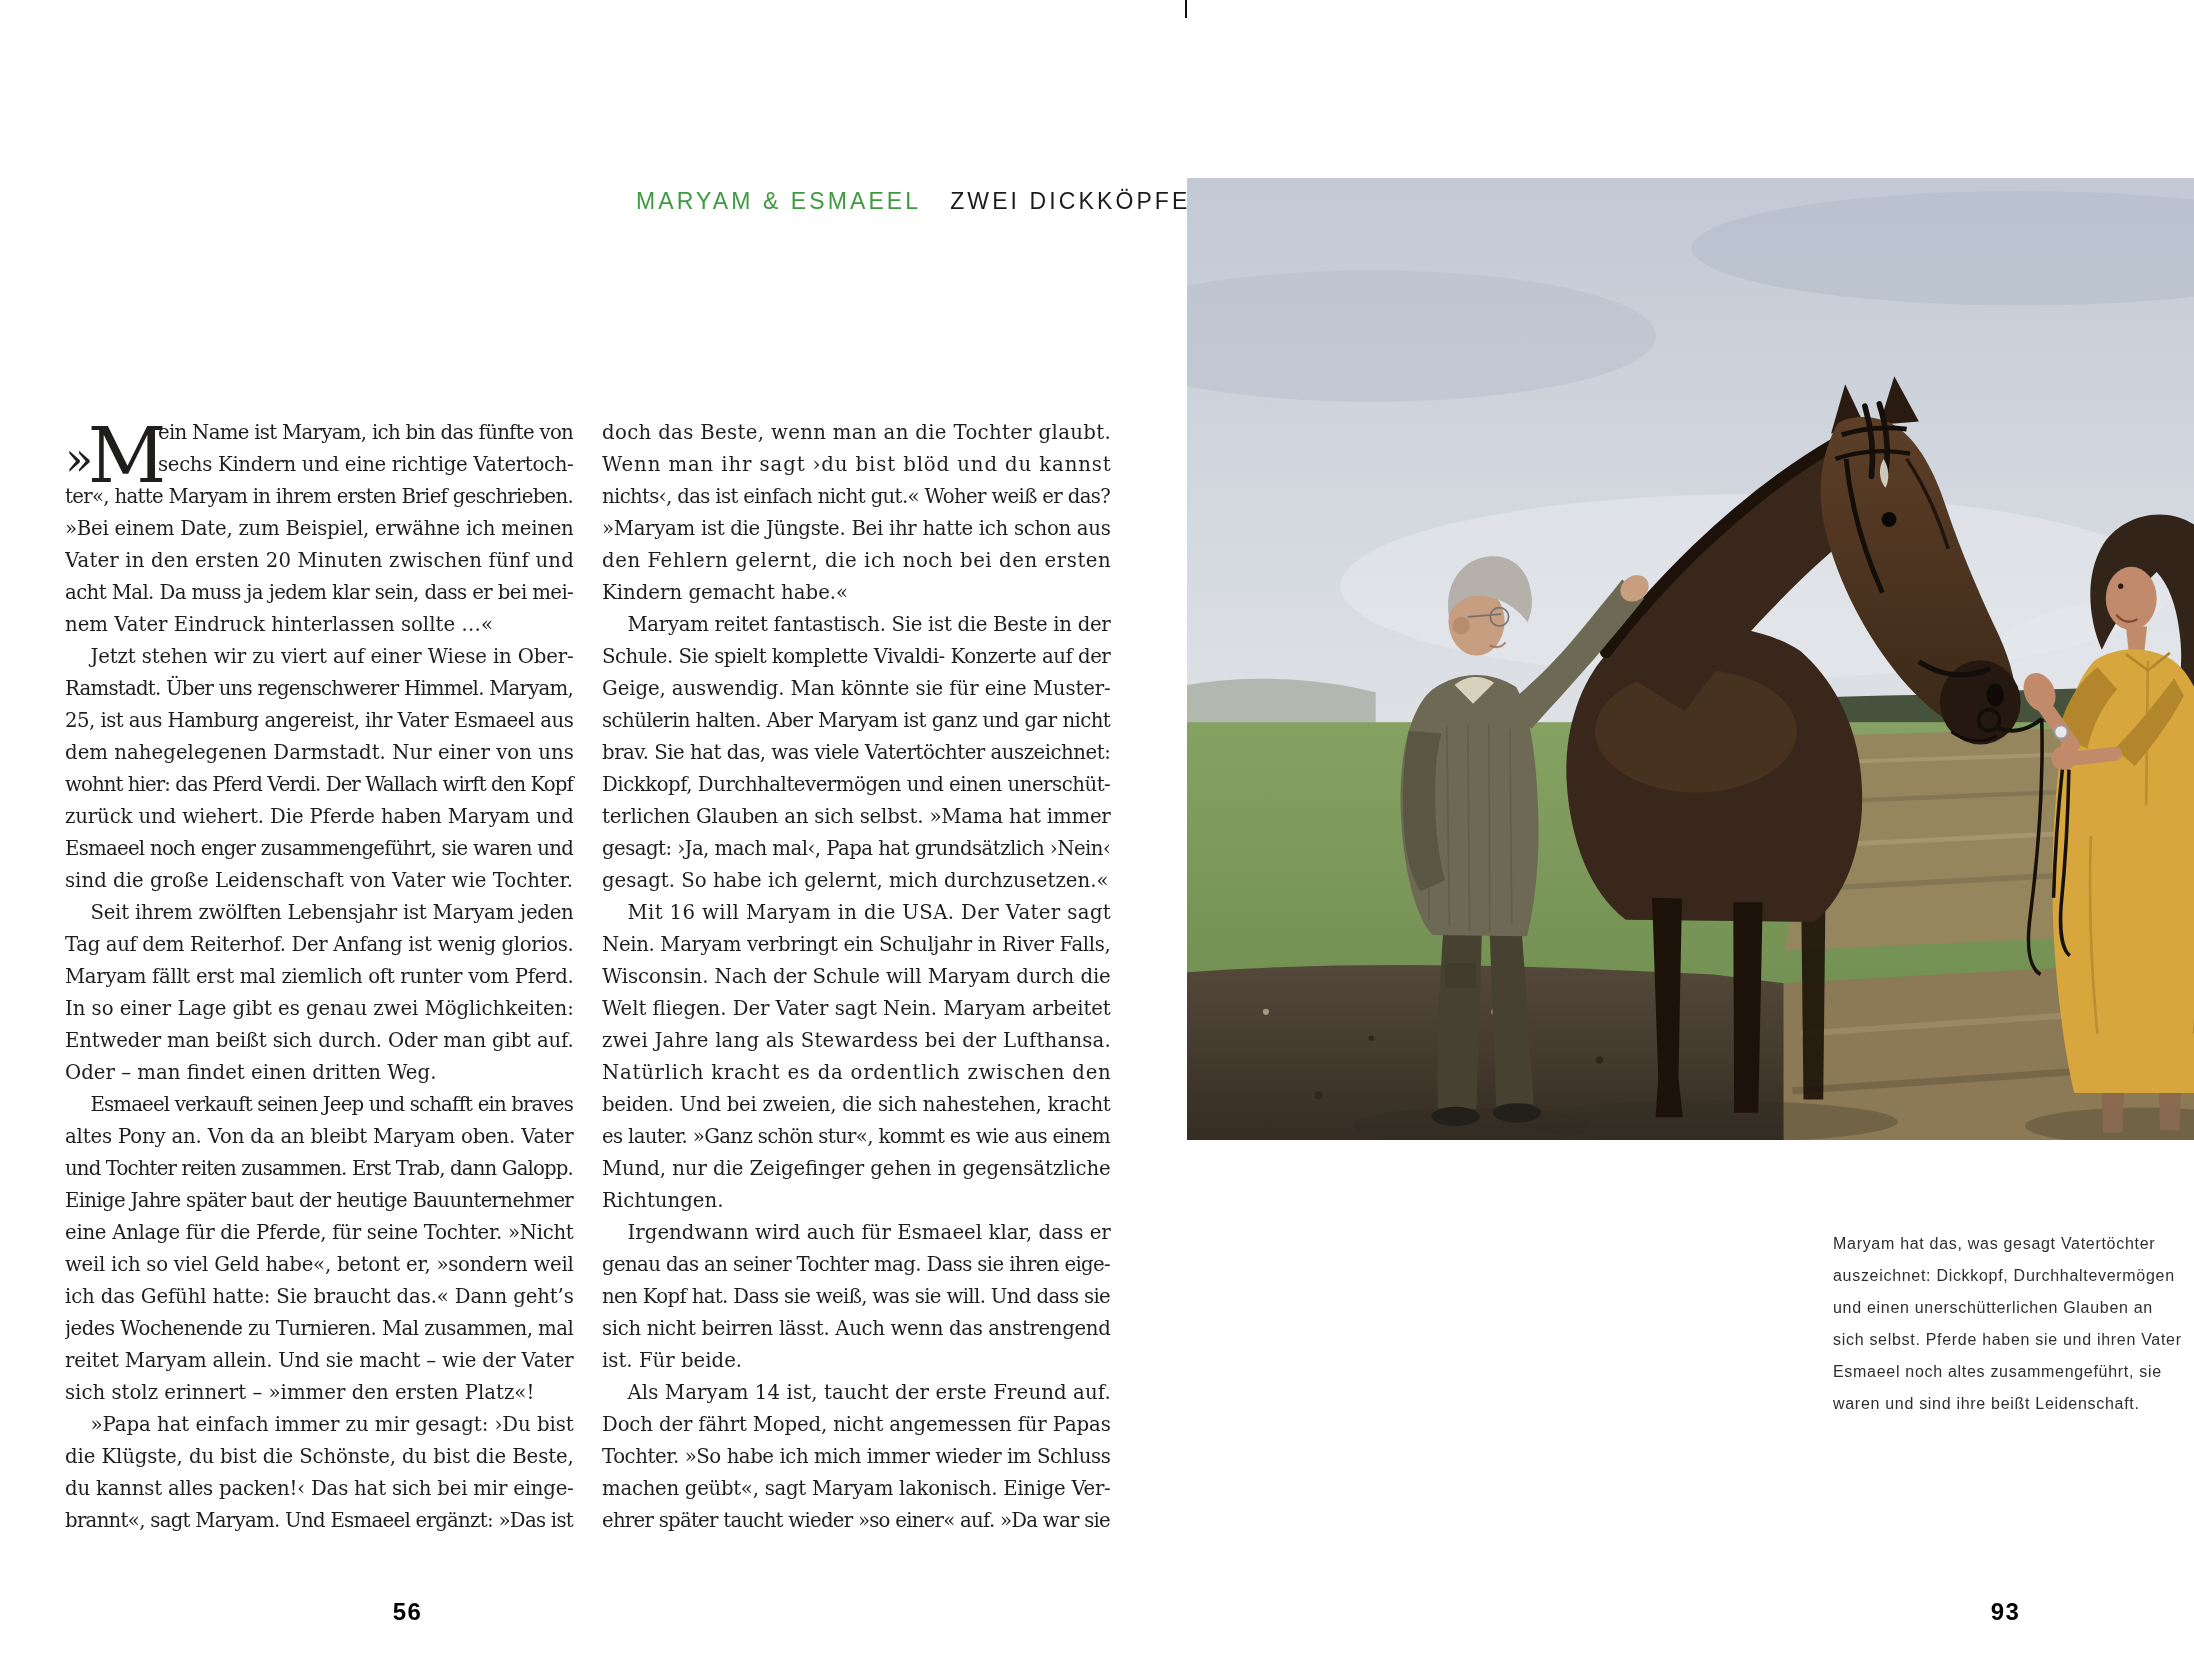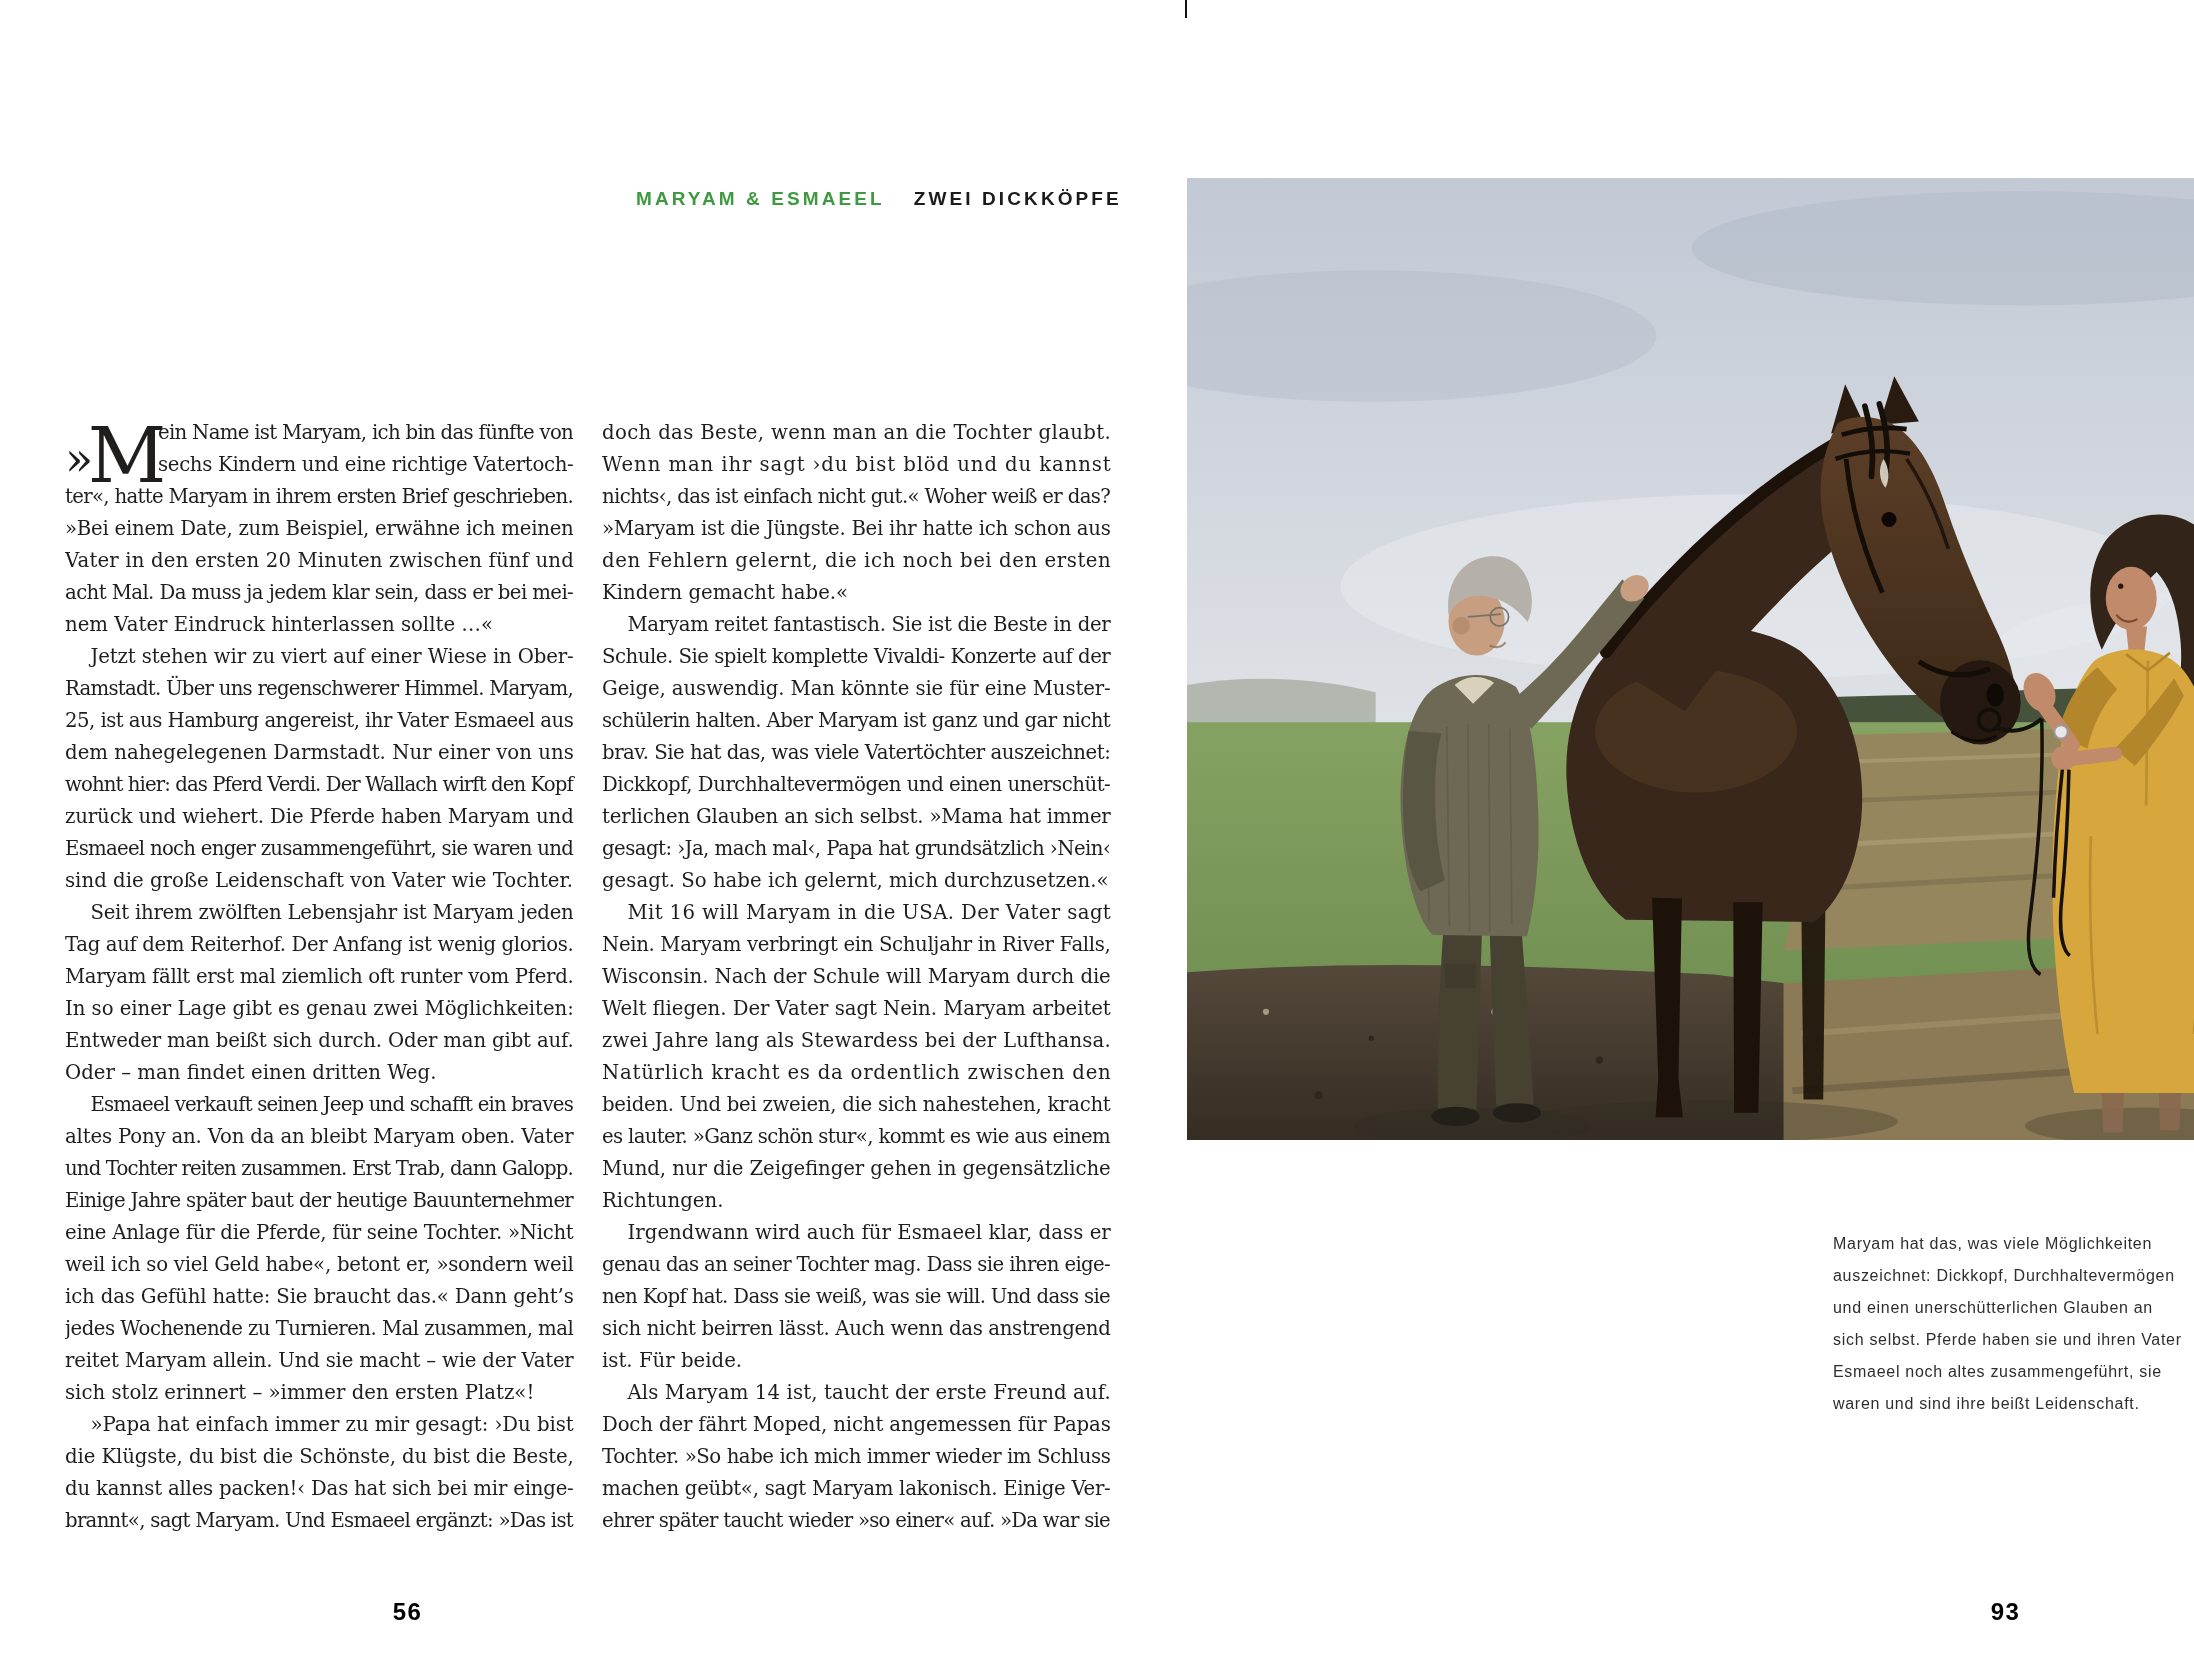--- a/index.html
+++ b/index.html
@@ -1,20 +1,20 @@
 <!DOCTYPE html>
 <html style="--accent-green: #3e9a41; --text: #1f1e1c; --caption-text: #2e2e2e; --sky-top: #c2c9d5; --sky-bottom: #d8dce2; --cloud-dark: #aeb7c5; --cloud-light: #e7e9ed; --hill: #a7aea3; --tree-mid: #46523c; --tree-dark: #303b2b; --grass-light: #86a263; --grass-dark: #68874a; --field-brown: #95865e; --field-brown-light: #a99a72; --dirt-dark: #54483a; --dirt-darker: #352d23; --dirt-light: #8b7a55; --horse-body: #38271a; --horse-head: #5d3f28; --horse-black: #1c1209; --skin-man: #c79e80; --hair-gray: #b5b1aa; --sweater: #6e6954; --sweater-dark: #5a5644; --trousers: #474131; --skin-woman: #c08a6b; --hair-brown: #332419; --dress: #d7a73e; --dress-shadow: #b4862c;font-size:7px"><head>
 <meta charset="utf-8">
 <style>
   html,body{margin:0;padding:0;background:#ffffff;}
   .spread{position:relative;width:2373px;height:1676px;background:#fff;overflow:hidden;
           font-family:"Liberation Sans",sans-serif;}
   .crop-mark{position:absolute;left:1185px;top:0;width:1.8px;height:18.4px;background:#111;}
   .header{position:absolute;left:636px;top:188px;display:flex;gap:29px;
-          font-size:19px;font-weight:700;letter-spacing:3.1px;white-space:nowrap;}
+          font-size:23px;font-weight:400;letter-spacing:3.1px;white-space:nowrap;}
   .header .kicker{color:var(--accent-green);}
   .header .title{color:#1b1b1b;text-align:center;}
   .colsvg{position:absolute;top:401px;}
   #col1{left:65px;}
   #col2{left:602px;}
   .photo{position:absolute;left:1187px;top:178px;width:1186px;height:962px;display:block;}
   .caption{position:absolute;left:1833px;top:1228px;color:var(--caption-text);
            font-size:16px;letter-spacing:0.7px;font-weight:400;}
   .caption .cap-line{height:32px;line-height:32px;white-space:nowrap;}
   .pagenum{position:absolute;top:1598px;width:61px;text-align:center;
@@ -234,21 +234,21 @@
       <circle cx="1992" cy="1262" r="15" fill="#e8e8ea" stroke="#9a9a9f" stroke-width="4"></circle>
       <path d="M2115,1312 L2012,1324" stroke-width="32" stroke-linecap="round" fill="none" style="stroke:var(--skin-woman)"></path>
       <circle cx="1998" cy="1322" r="28" style="fill:var(--skin-woman)"></circle>
       <path d="M1995,1348 C1985,1440 1978,1540 1975,1640 M2010,1348 C2008,1450 2002,1560 1992,1660 C1988,1720 1996,1760 2012,1772 M1948,1232 C1952,1380 1940,1540 1922,1680 C1912,1755 1920,1800 1945,1815" stroke="#17110c" stroke-width="8" fill="none"></path>
       <path d="M2085,2085 L2135,2085 L2132,2175 L2088,2175 Z" fill="#8a6950" opacity="0.9"></path>
       <path d="M2215,2085 L2265,2085 L2262,2170 L2218,2170 Z" fill="#8a6950" opacity="0.9"></path>
     </g>
   </svg>
 
   <div class="caption" id="caption">
-      <div class="cap-line">Maryam hat das, was viele Möglichkeiten</div>
+      <div class="cap-line">Maryam hat das, was gesagt Vatertöchter</div>
       <div class="cap-line">auszeichnet: Dickkopf, Durchhaltevermögen</div>
       <div class="cap-line">und einen unerschütterlichen Glauben an</div>
       <div class="cap-line">sich selbst. Pferde haben sie und ihren Vater</div>
       <div class="cap-line">Esmaeel noch altes zusammengeführt, sie</div>
       <div class="cap-line">waren und sind ihre beißt Leidenschaft.</div>
     </div>
 
   <div class="pagenum left">56</div>
   <div class="pagenum right">93</div>
 

